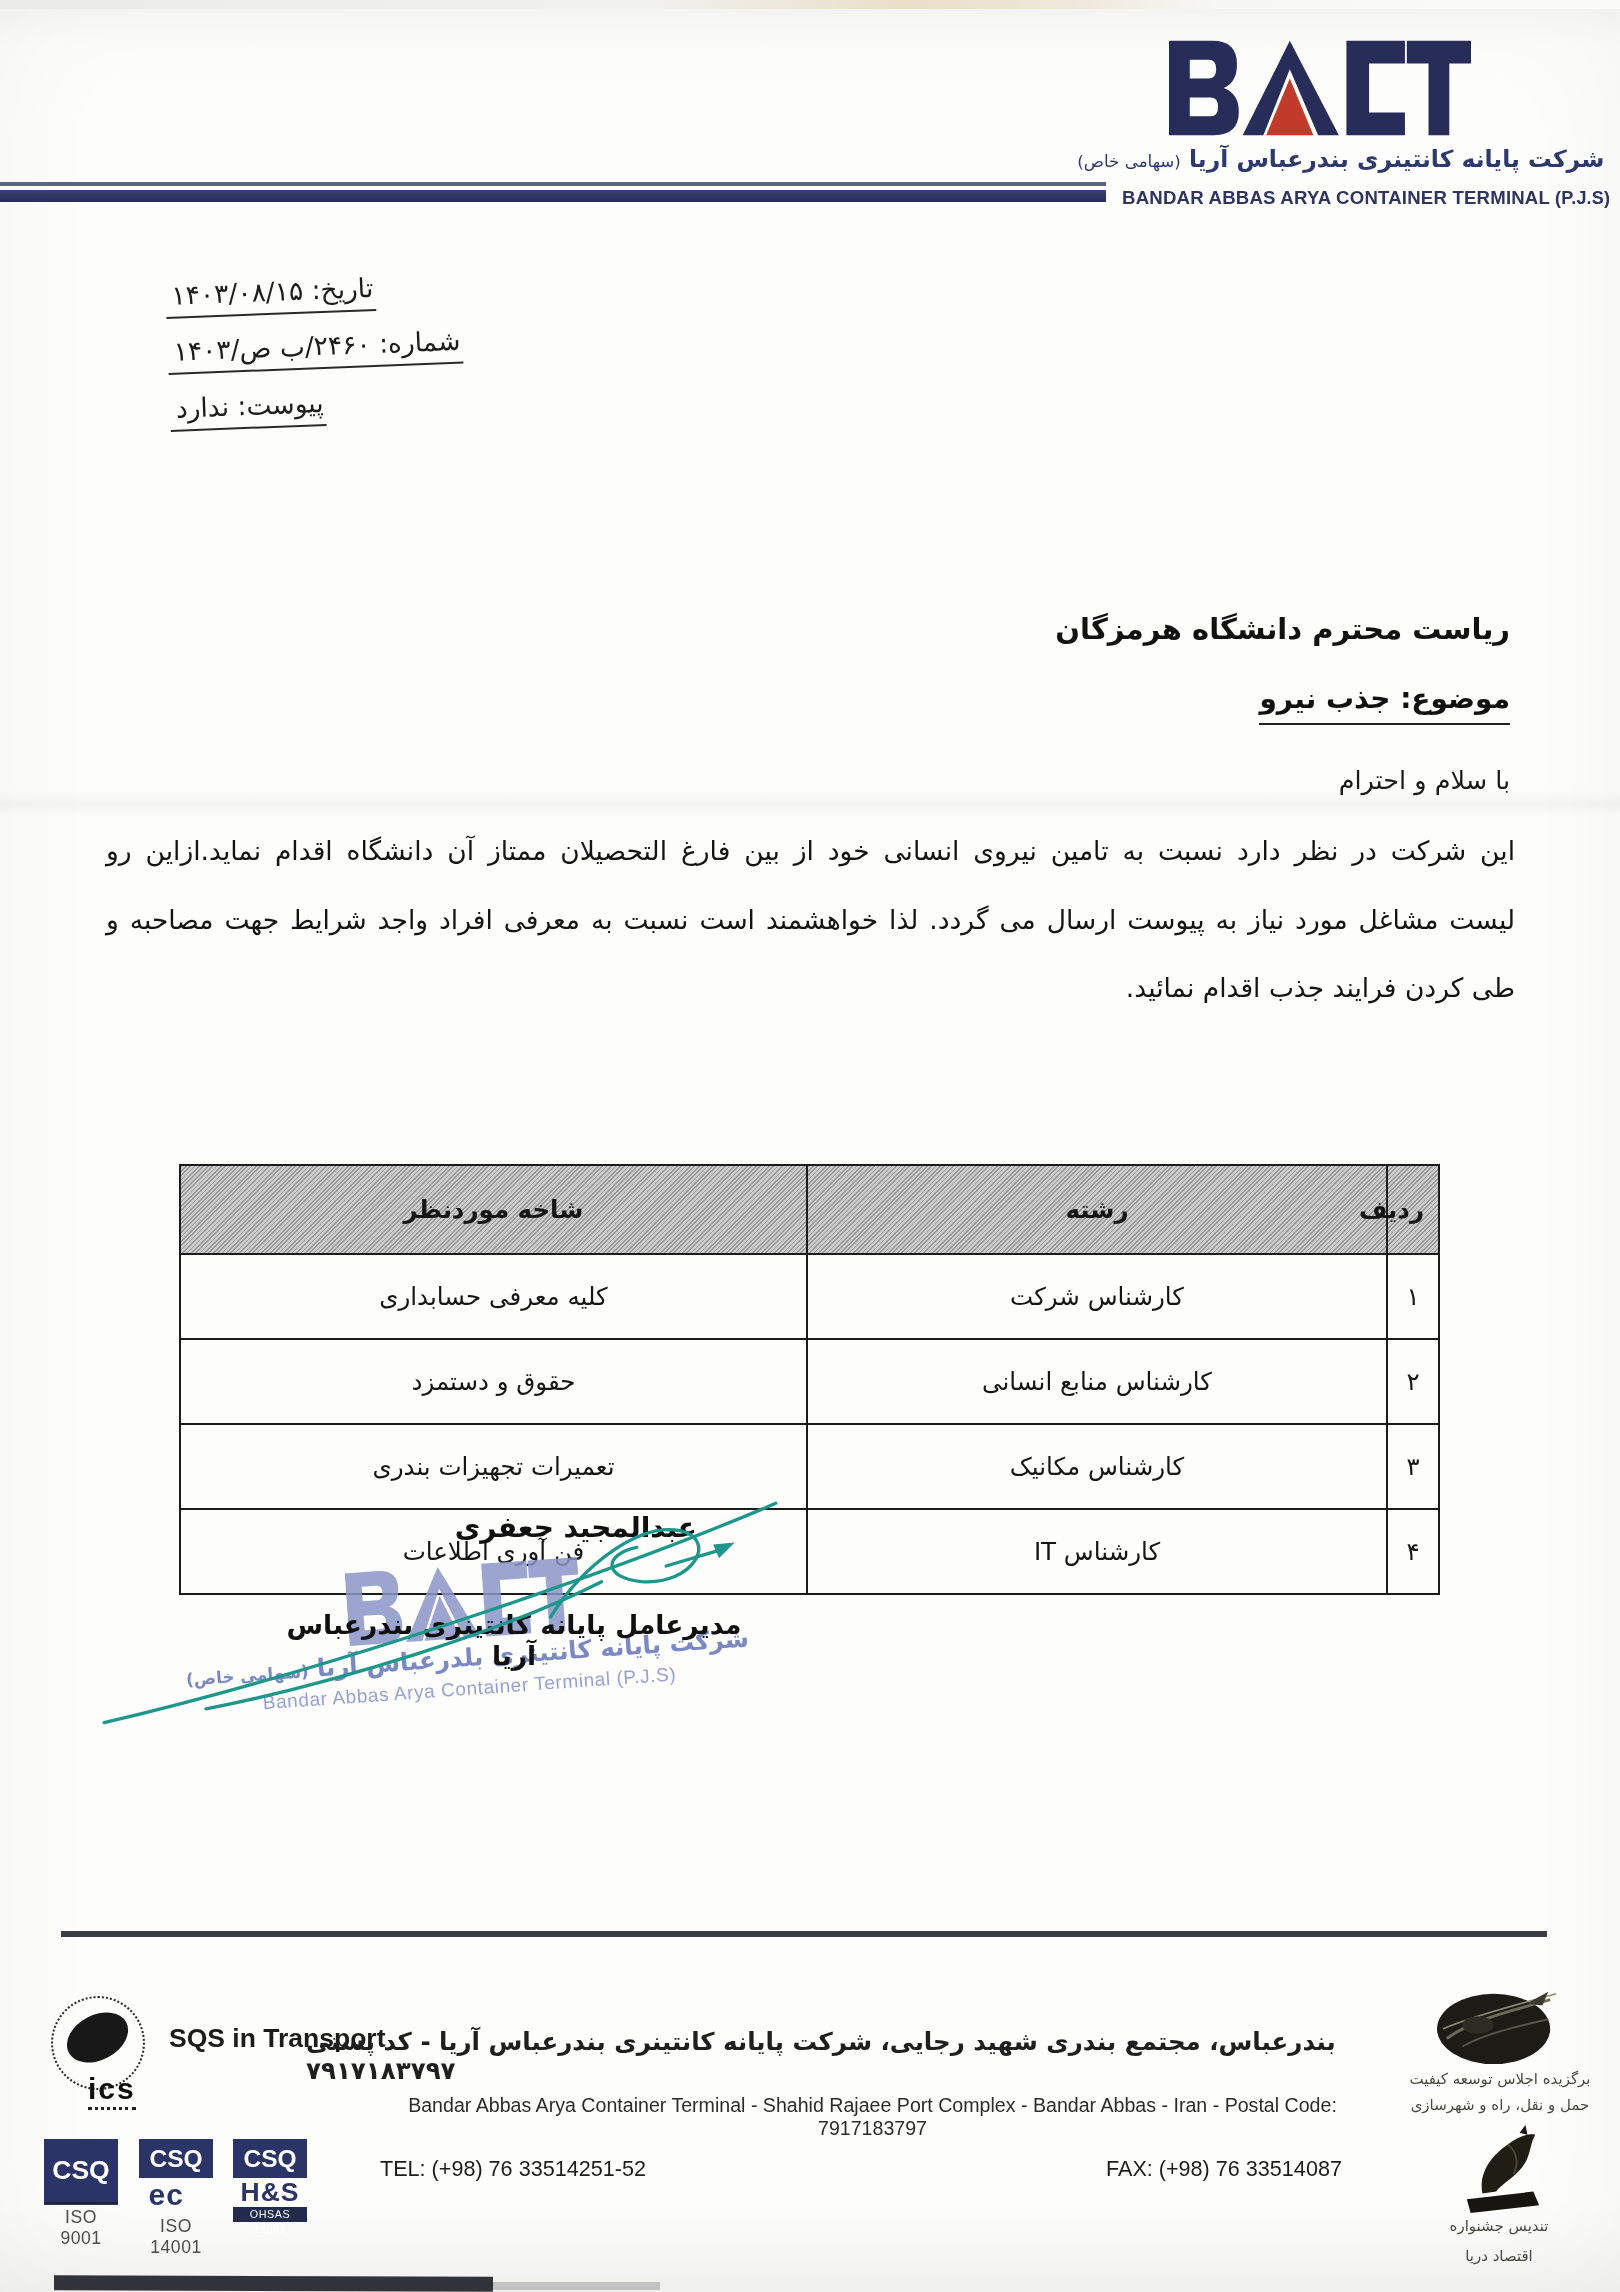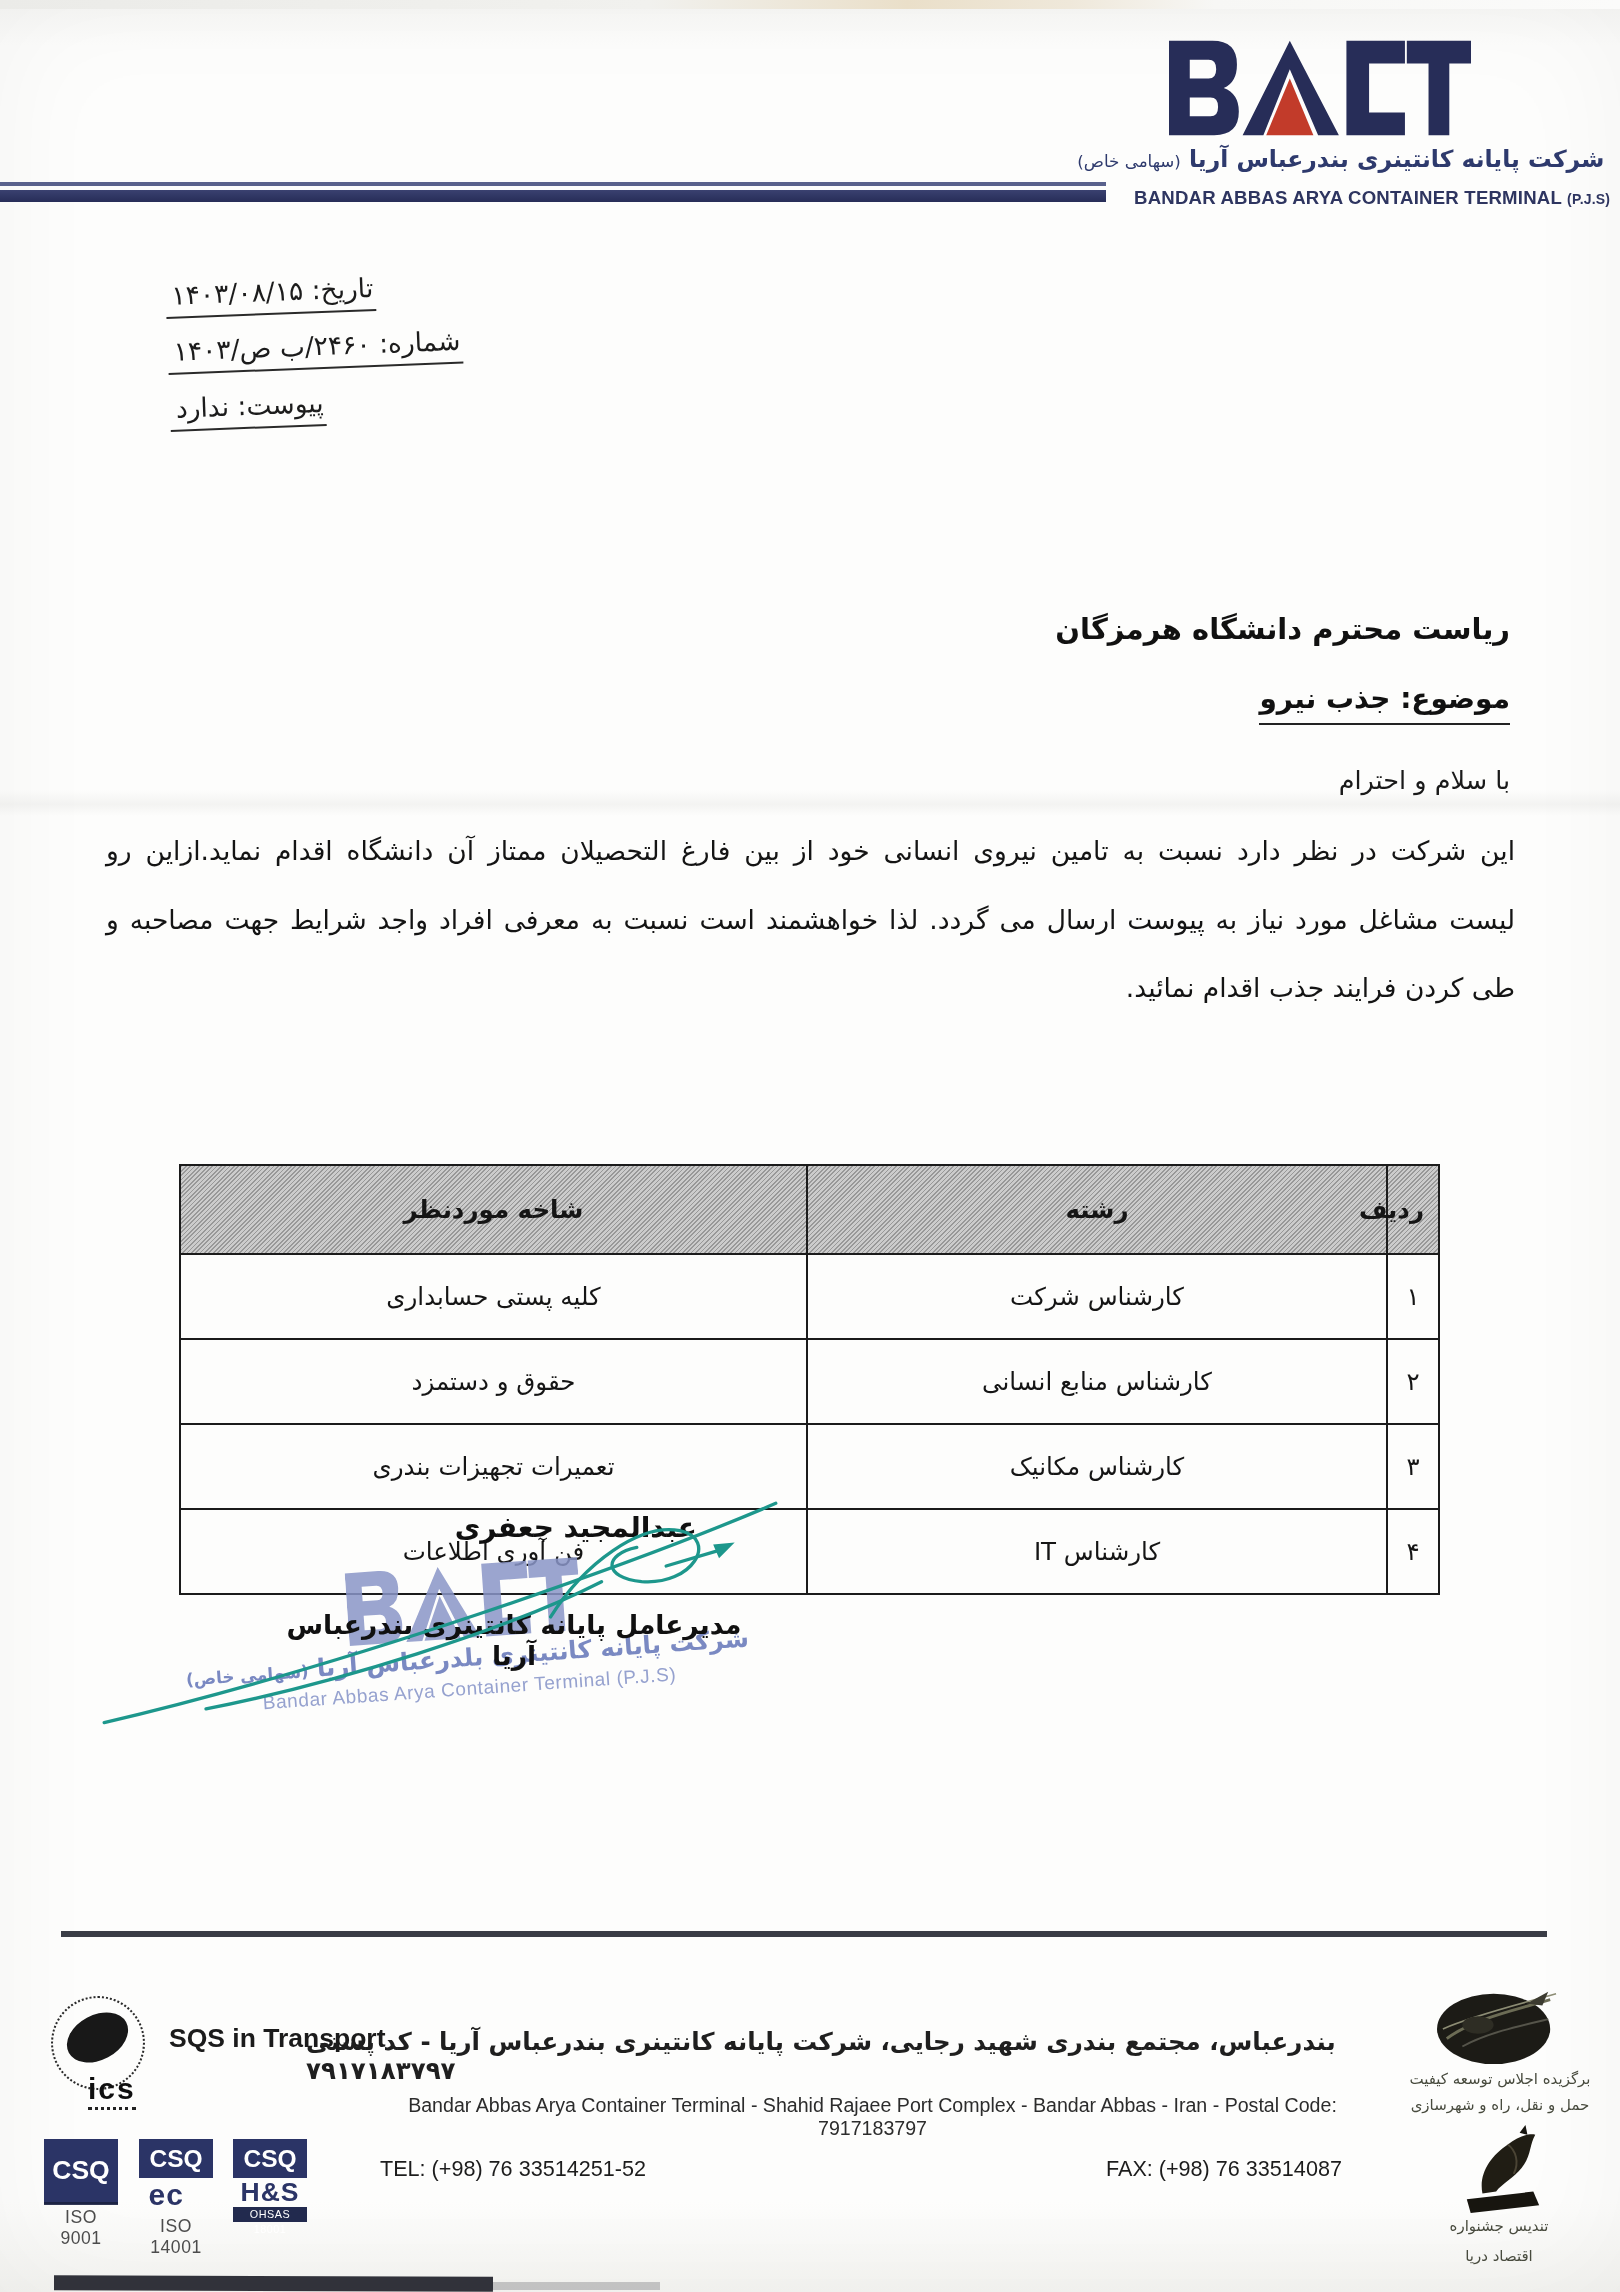--- a/index.html
+++ b/index.html
@@ -23,21 +23,21 @@
   .crease{left:0;top:790px;width:1620px;height:25.5px;
     background:linear-gradient(180deg,rgba(255,255,255,0) 0%,rgba(185,185,180,.14) 55%,rgba(255,255,255,0) 100%);}
   .scan-bottom-dark{left:54px;top:2276px;width:439px;height:14.7px;background:#31323a;transform:rotate(.2deg);}
   .scan-bottom-gray{left:493px;top:2282px;width:167px;height:7.8px;background:#9a9a9e;opacity:.55;}
 
   
   .logo-svg{left:1169px;top:39px;width:302px;height:98px;}
   .co-fa{right:15.7px;top:145px;width:549px;text-align:right;font-size:23.5px;font-weight:bold;color:#2e3a6d;}
   .co-fa .paren{font-size:16.7px;font-weight:normal;}
   .co-en{right:9.8px;top:187px;width:627px;text-align:right;font-size:18.6px;font-weight:bold;color:#2e3560;letter-spacing:0.2px;}
-  .co-en .paren{font-size:14px;}
+  .co-en .paren{font-size:18px;}
   .rule-thin{left:0;top:182px;width:1106px;height:3.9px;background:#59618c;}
   .rule-thick{left:0;top:190px;width:1106px;height:11.8px;background:linear-gradient(180deg,#3a4170,#272d58);}
 
   
   .meta{left:165px;top:280px;width:372px;transform:rotate(-2.2deg);transform-origin:left top;
         direction:rtl;text-align:left;font-size:26.5px;color:#1c1c1c;}
   .meta .line{display:inline-block;border-bottom:2px solid #2a2a2a;padding:0 2px 5.9px 5.9px;margin-bottom:17.6px;white-space:nowrap;}
 
   
   .recipient{right:110px;top:612px;width:686px;text-align:right;font-size:29px;font-weight:bold;color:#111;}
@@ -148,21 +148,21 @@
       </colgroup>
     <tbody>
         <tr>
       <th>ردیف</th>
       <th>رشته</th>
       <th>شاخه موردنظر</th>
     </tr>
     <tr>
       <td>۱</td>
       <td>کارشناس شرکت</td>
-      <td>کلیه پستی حسابداری</td>
+      <td>کلیه معرفی حسابداری</td>
     </tr>
     <tr>
       <td>۲</td>
       <td>کارشناس منابع انسانی</td>
       <td>حقوق و دستمزد</td>
     </tr>
     <tr>
       <td>۳</td>
       <td>کارشناس مکانیک</td>
       <td>تعمیرات تجهیزات بندری</td>

